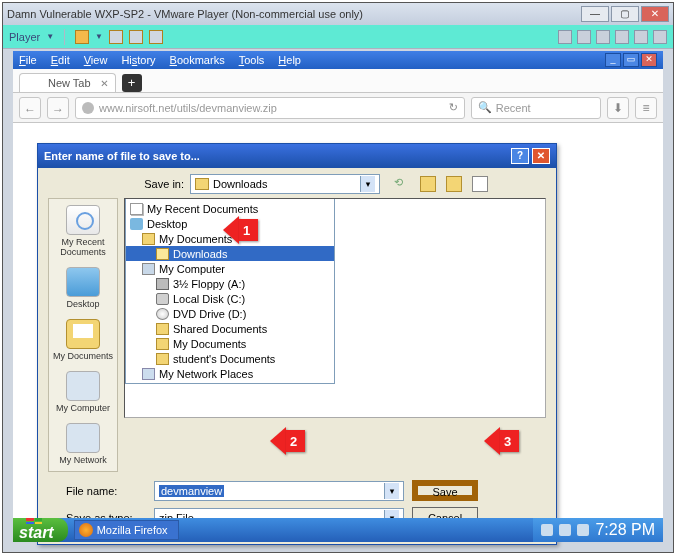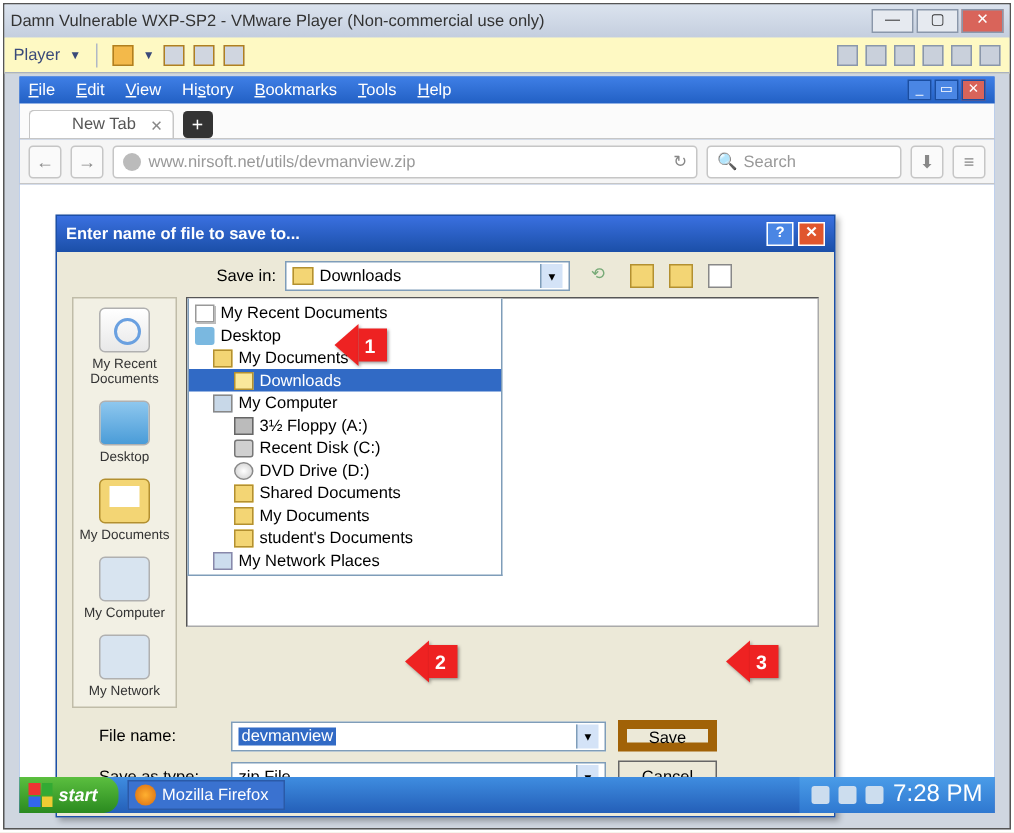--- a/index.html
+++ b/index.html
@@ -5,21 +5,21 @@
 * { box-sizing: border-box; margin: 0; padding: 0; font-family: Tahoma, sans-serif; }
 body { background: #fff; width: 676px; height: 555px; position: relative; overflow: hidden; }
 
 
 .vm-window { position: absolute; top: 2px; left: 2px; right: 2px; bottom: 2px; border: 1px solid #555; background: #cfd6e0; }
 .vm-title { background: linear-gradient(#dbe3ee,#c4cede); height: 22px; display: flex; align-items: center; padding: 0 4px; font-size: 11px; color: #333; }
 .vm-title-text { flex: 1; }
 .vm-ctrls { display: flex; gap: 2px; }
 .vm-btn { width: 28px; height: 16px; background: #e6eaf0; border: 1px solid #8a97aa; font-size: 10px; text-align: center; line-height: 14px; }
 .vm-btn.close { background: #d9645a; color: #fff; }
-.vm-tool { height: 24px; background: #fef9c3; border-bottom: 1px solid #aab2c0; display: flex; align-items: center; padding: 0 6px; font-size: 11px; gap: 6px; }
+.vm-tool { height: 24px; background: #5eead4; border-bottom: 1px solid #aab2c0; display: flex; align-items: center; padding: 0 6px; font-size: 11px; gap: 6px; }
 .vm-tool .drop { color: #3a4a7a; }
 .vm-tool .tri { font-size: 8px; color: #3a4a7a; }
 .vm-tool .sep { width: 1px; height: 16px; background: #b0b8c6; margin: 0 4px; }
 .vm-tool .ico { width: 14px; height: 14px; background: #f3b94a; border: 1px solid #b08020; }
 .vm-tool-right { margin-left: auto; display: flex; gap: 5px; }
 .vm-tool-right .smico { width: 14px; height: 14px; background: #c9d0db; border: 1px solid #8a97aa; }
 
 
 .xp { position: absolute; top: 48px; left: 10px; right: 10px; bottom: 10px; background: #2b6bd6; }
 
@@ -98,21 +98,21 @@
 .dlg-btn.default { border: 6px solid #a16207; text-align: center; }
 
 
 .arrow { position: absolute; display: flex; align-items: center; z-index: 50; }
 .arrow .shaft { height: 22px; background: #e22; display: flex; align-items: center; justify-content: center; color: #fff; font-weight: bold; font-size: 13px; padding: 0 8px 0 4px; }
 .arrow .tip { width: 0; height: 0; border-top: 14px solid transparent; border-bottom: 14px solid transparent; border-right: 16px solid #e22; }
 .arrow .shaft, .arrow .tip { filter: drop-shadow(1px 1px 1px rgba(0,0,0,0.4)); }
 
 
 .taskbar { position: absolute; left: 0; right: 0; bottom: 0; height: 24px; background: linear-gradient(#3f8de0,#245fb8); display: flex; align-items: center; }
-.start { height: 24px; padding: 0 14px 0 6px; background: linear-gradient(#5bbf3f,#2a8a1f); color: #fff; font-style: italic; font-weight: bold; font-size: 12px; display: flex; align-items: center; border-radius: 0 10px 10px 0; }
+.start { height: 24px; padding: 0 14px 0 6px; background: linear-gradient(#5bbf3f,#2a8a1f); color: #fff; font-style: italic; font-weight: bold; font-size: 16px; display: flex; align-items: center; border-radius: 0 10px 10px 0; flex-direction: column; }
 .start .logo { width: 16px; height: 16px; margin-right: 4px; display: grid; grid-template-columns: 1fr 1fr; grid-template-rows: 1fr 1fr; gap: 1px; }
 .start .logo span:nth-child(1){background:#e33;} .start .logo span:nth-child(2){background:#3a3;}
 .start .logo span:nth-child(3){background:#36e;} .start .logo span:nth-child(4){background:#ec3;}
 .task-item { margin-left: 6px; height: 20px; background: #3a72d0; border: 1px solid #2a5aa8; display: flex; align-items: center; padding: 0 10px 0 4px; color: #fff; font-size: 11px; gap: 4px; }
 .task-item .ffico { width: 14px; height: 14px; border-radius: 50%; background: radial-gradient(#ffb030,#d86a10); }
 .tray { margin-left: auto; height: 24px; background: linear-gradient(#4a9ce8,#2f78d0); display: flex; align-items: center; padding: 0 8px; gap: 6px; color: #fff; font-size: 16px; }
 .tray .tico { width: 12px; height: 12px; background: #cde; border-radius: 2px; }
 </style>
 </head>
 <body>
@@ -170,21 +170,21 @@
     <div class="ff-toolbar">
       <div class="navbtn">←</div>
       <div class="navbtn">→</div>
       <div class="urlbar">
         <span class="globe"></span>
         <span>www.nirsoft.net/utils/devmanview.zip</span>
         <span class="reload">↻</span>
       </div>
       <div class="searchbar">
         <span class="mag">🔍</span>
-        <span>Search</span>
+        <span>Recent</span>
       </div>
       <div class="navbtn">⬇</div>
       <div class="navbtn">≡</div>
     </div>
 
     <div class="ff-content">
 
       <div class="dlg">
         <div class="dlg-title">
           <span class="dlg-title-text">Enter name of file to save to...</span>
@@ -236,21 +236,21 @@
                 <div class="ddl-item indent1">
                     <span class="mini-ico mi-comp"></span>
                     <span>My Computer</span>
                   </div>
                 <div class="ddl-item indent2">
                     <span class="mini-ico mi-floppy"></span>
                     <span>3½ Floppy (A:)</span>
                   </div>
                 <div class="ddl-item indent2">
                     <span class="mini-ico mi-disk"></span>
-                    <span>Recent Disk (C:)</span>
+                    <span>Local Disk (C:)</span>
                   </div>
                 <div class="ddl-item indent2">
                     <span class="mini-ico mi-dvd"></span>
                     <span>DVD Drive (D:)</span>
                   </div>
                 <div class="ddl-item indent2">
                     <span class="mini-ico mi-folder"></span>
                     <span>Shared Documents</span>
                   </div>
                 <div class="ddl-item indent2">

